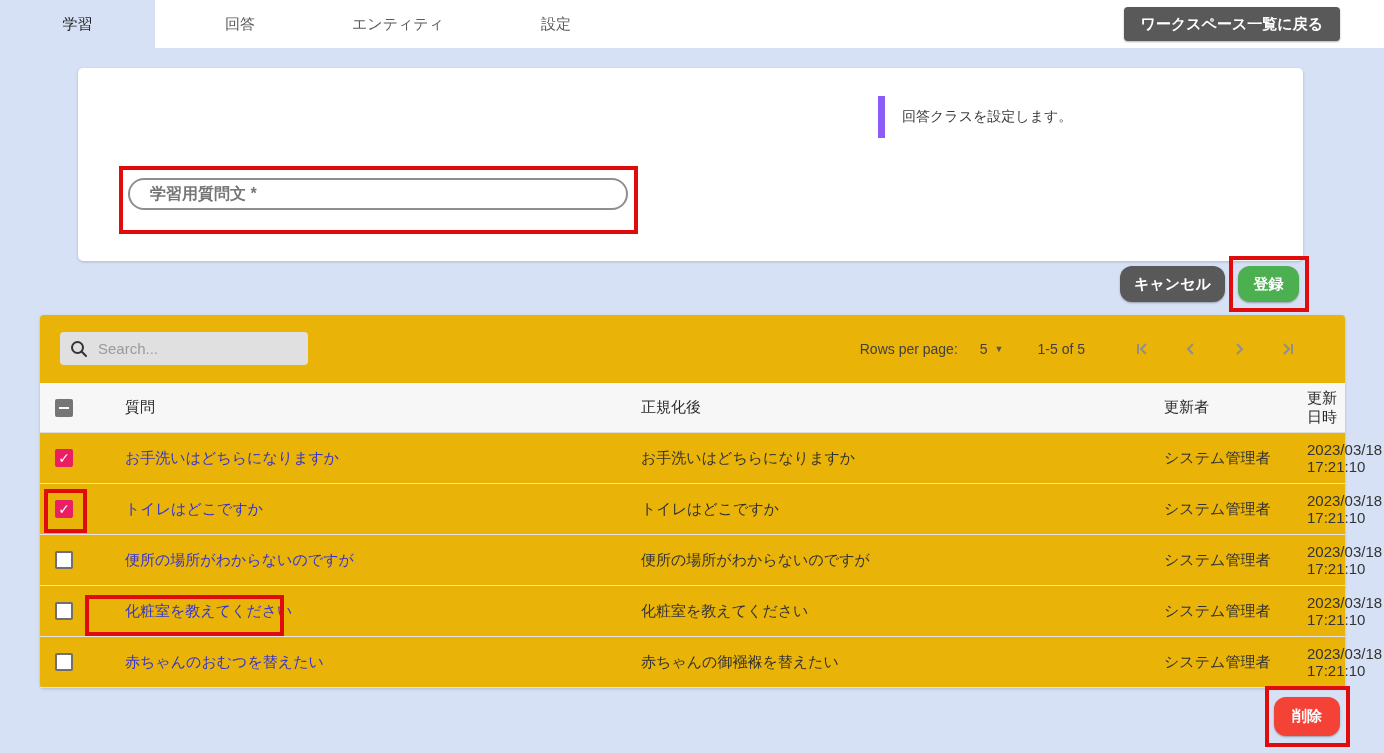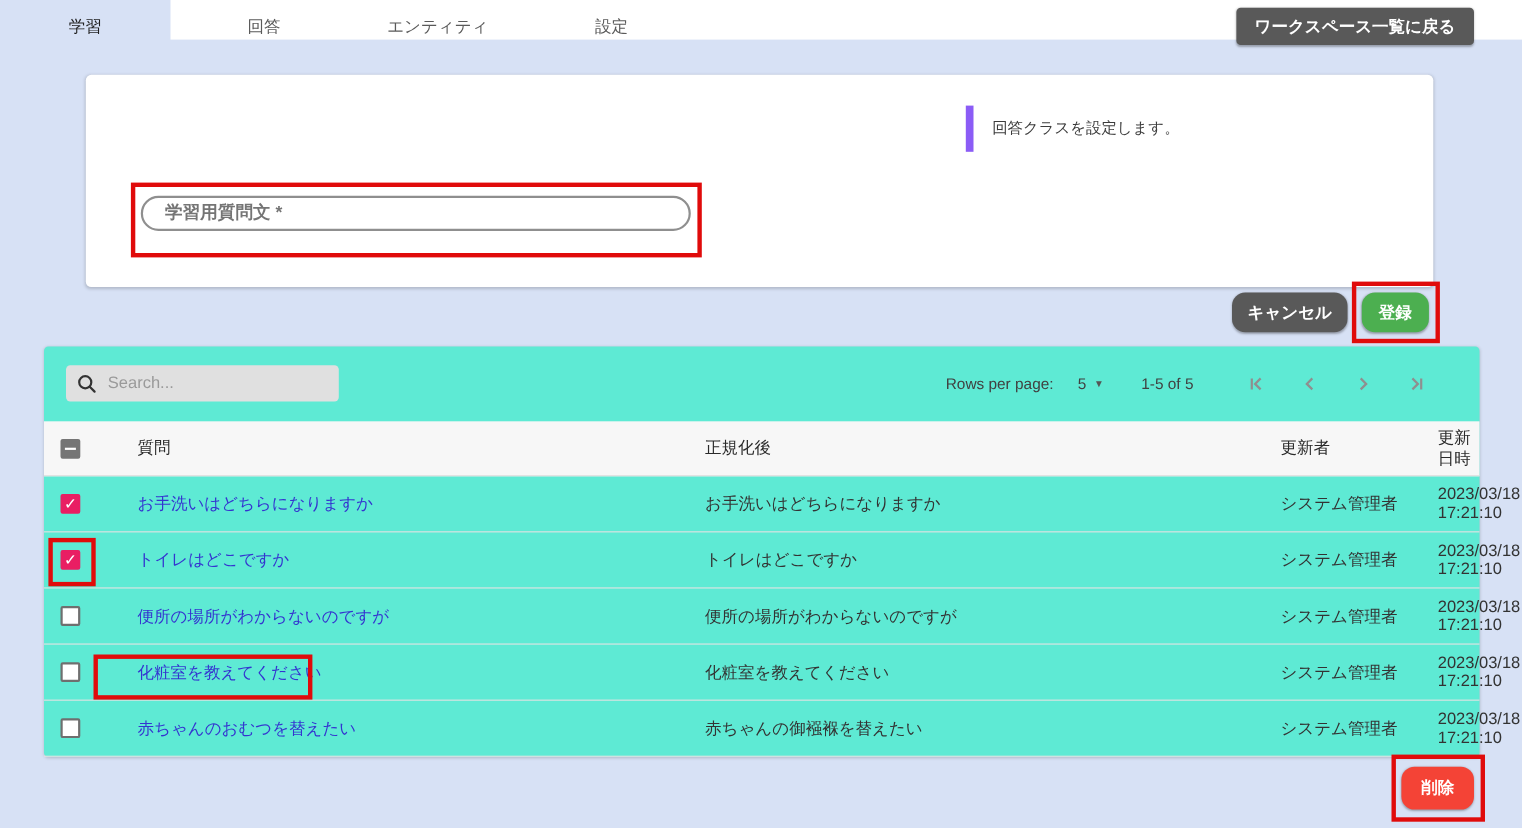--- a/index.html
+++ b/index.html
@@ -5,21 +5,21 @@
   * { margin:0; padding:0; box-sizing:border-box; }
   html,body { width:1384px; height:753px; }
   body {
     font-family:"Liberation Sans","DejaVu Sans",sans-serif;
     background:#d7e1f5;
     position:relative;
     overflow:hidden;
     color:#222;
   }
   
-  .tabbar { position:absolute; left:0; top:0; width:1384px; height:36px; background:#fff; }
+  .tabbar { position:absolute; left:0; top:0; width:1384px; height:48px; background:#fff; }
   .tab { position:absolute; top:0; height:48px; width:158px; display:flex; align-items:center; justify-content:center;
          font-size:15px; color:#5a5a5a; cursor:pointer; }
   .tab.active { left:0; width:155px; background:#d7e1f5; color:#1f1f1f; }
   .tab.t2 { left:161px; } .tab.t3 { left:319px; } .tab.t4 { left:477px; }
   .back-btn { position:absolute; right:44px; top:7px; height:34px; padding:0 17px;
     background:#595959; color:#fff; border:none; border-radius:4px; font-size:15px; font-weight:bold;
     display:flex; align-items:center; cursor:pointer; box-shadow:0 1px 2px rgba(0,0,0,.3); }
   
   .form-card { position:absolute; left:78px; top:68px; width:1225px; height:193px;
     background:#fff; border-radius:5px; box-shadow:0 1px 3px rgba(0,0,0,.18); }
@@ -38,21 +38,21 @@
   .help.h1 { top:28px; height:42px; }
   .help.h2 { top:111px; height:44px; }
   
   .btn { border:none; border-radius:12px; color:#fff; font-size:15px; font-weight:bold;
     font-family:inherit; cursor:pointer; box-shadow:0 1px 2px rgba(0,0,0,.3); }
   .cancel-btn { position:absolute; left:1120px; top:266px; width:105px; height:36px; background:#595959; }
   .submit-btn { position:absolute; left:1238px; top:266px; width:61px;  height:36px; background:#4caf50; }
   .delete-btn { position:absolute; left:1274px; top:697px; width:66px;  height:39px; background:#f44336; }
   
   .table-card { position:absolute; left:40px; top:315px; width:1305px; height:373px;
-    background:#5eead4; border-radius:4px; box-shadow:0 1px 3px rgba(0,0,0,.18); }
+    background:#eab308; border-radius:4px; box-shadow:0 1px 3px rgba(0,0,0,.18); }
   .search-box { position:absolute; left:20px; top:17px; width:248px; height:33px; background:#e0e0e0;
     border-radius:4px; display:flex; align-items:center; padding:0 10px; }
   .search-box svg { flex:0 0 auto; margin-right:10px; }
   .search-box input { border:none; outline:none; background:transparent; font-size:15px; width:190px;
     font-family:inherit; color:#333; }
   .search-box input::placeholder { color:#9a9a9a; opacity:1; }
   .pager { position:absolute; right:46px; top:17px; height:33px; display:flex; align-items:center;
     font-size:14px; color:#414141; }
   .pager .rpp-label { margin-right:22px; }
   .pager .rpp-select { display:flex; align-items:center; margin-right:34px; cursor:pointer; }

